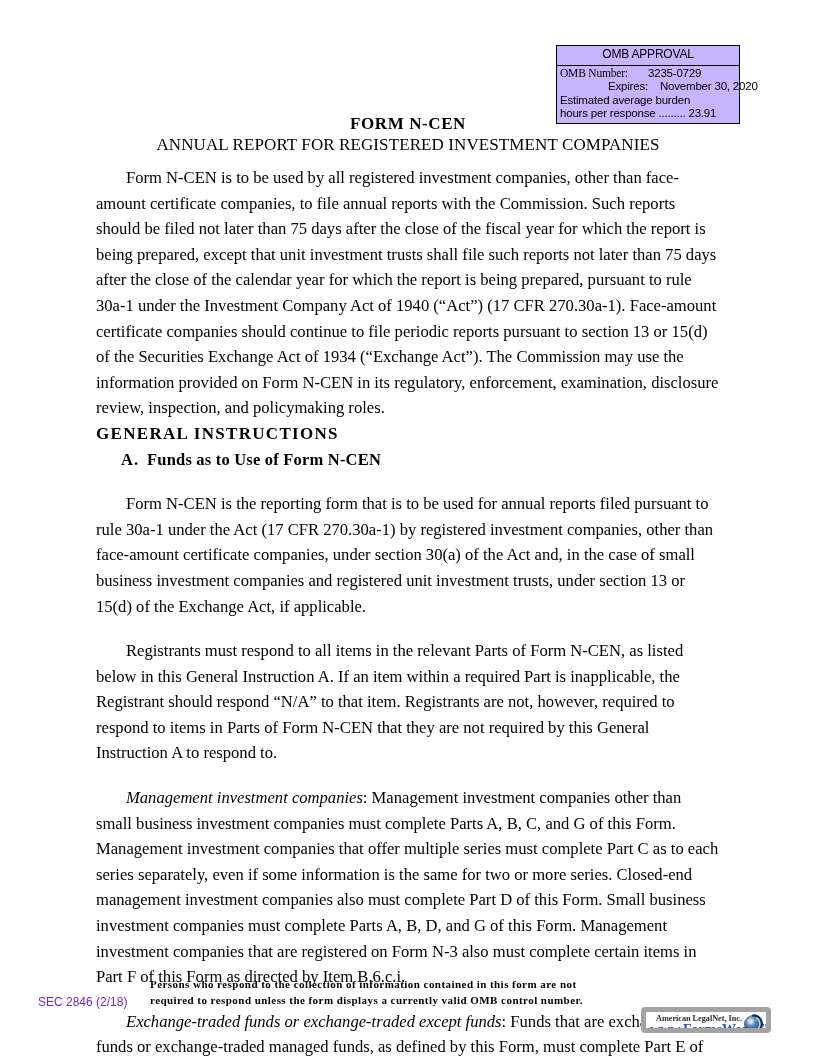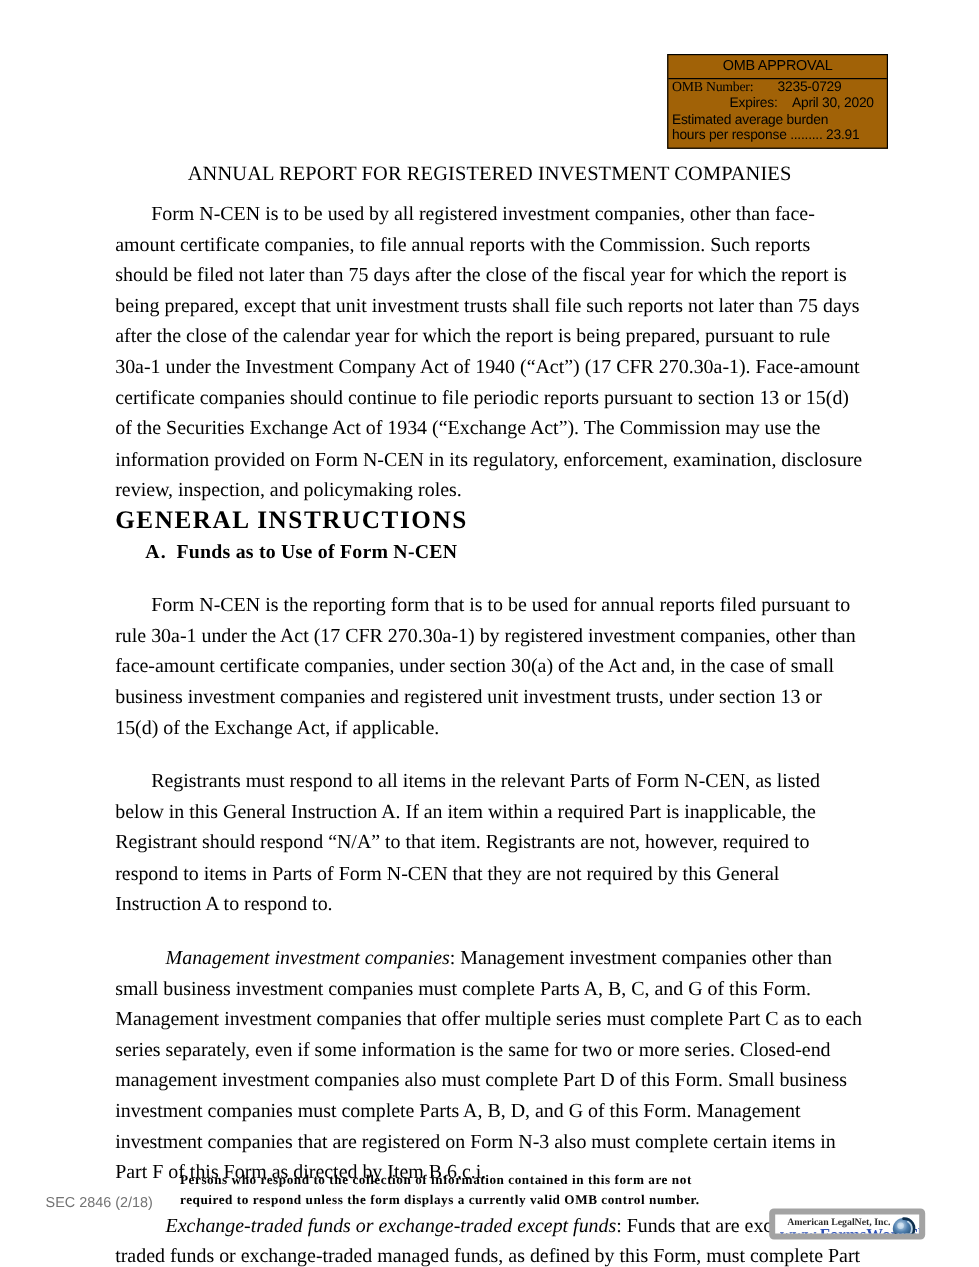--- a/index.html
+++ b/index.html
@@ -21,21 +21,21 @@
     box-sizing: border-box;
   }
 
   
   .omb-box {
     position: absolute;
     left: 556px;
     top: 45px;
     width: 184px;
     border: 1px solid #000;
-    background: #a16207;
+    background: #c4b5fd;
     font-family: "Liberation Sans", "DejaVu Sans", sans-serif;
     font-size: 11.5px;
     line-height: 13.6px;
     box-sizing: border-box;
   }
   .omb-title {
     text-align: center;
     border-bottom: 1px solid #000;
     padding: 2px 0 3px 0;
     font-size: 12px;
@@ -88,47 +88,47 @@
   .content p {
     margin: 0 0 0 0;
     text-align: left;
   }
   p.indent { text-indent: 30px; }
   p.gap { margin-top: 19px; }
 
   .section-head {
     text-align: center;
     font-weight: bold;
-    font-size: 21px;
+    font-size: 17px;
     letter-spacing: 1.3px;
     margin-top: 27px;
   }
   .rule-head {
     margin-top: 22px;
     font-weight: bold;
     font-size: 16.5px;
   }
   .rule-head .letter {
     display: inline-block;
     width: 26px;
     margin-left: 25px;
     letter-spacing: 1px;
   }
   .rule-head .rule-text { letter-spacing: 0.2px; }
 
-  em.ital { font-style: italic; margin-left: 12px; }
+  em.ital { font-style: italic; }
 
   
   .sec-number {
     position: absolute;
     left: 38px;
     top: 995px;
     font-family: "Liberation Sans", "DejaVu Sans", sans-serif;
     font-size: 12px;
-    color: #737373;
+    color: #6d28d9;
   }
   .footer-notice {
     position: absolute;
     left: 150px;
     top: 976px;
     width: 560px;
     font-family: "Liberation Serif", "DejaVu Serif", serif;
     font-weight: bold;
     font-size: 11px;
     line-height: 16px;
@@ -184,27 +184,28 @@
 
 <div class="page">
 
   <div class="omb-box">
     <div class="omb-title">OMB APPROVAL</div>
     <div class="omb-body">
       <div class="omb-row omb-num">
         <span class="lbl">OMB Number:</span><span class="val">3235-0729</span>
       </div>
       <div class="omb-row omb-exp">
-        <span class="lbl">Expires:</span><span class="val">April 30, 2020</span>
+        <span class="lbl">Expires:</span><span class="val">November 30, 2020</span>
       </div>
       <div class="omb-row">Estimated average burden</div>
       <div class="omb-row">hours per response ......... 23.91</div>
     </div>
   </div>
 
+  <div class="doc-title">FORM N-CEN</div>
   <div class="doc-subtitle">ANNUAL REPORT FOR REGISTERED INVESTMENT COMPANIES</div>
 
   <div class="content">
 
     <p class="indent">Form N-CEN is to be used by all registered investment companies, other than face-amount certificate companies, to file annual reports with the Commission.  Such reports should be filed not later than 75 days after the close of the fiscal year for which the report is being prepared, except that unit investment trusts shall file such reports not later than 75 days after the close of the calendar year for which the report is being prepared, pursuant to rule 30a-1 under the Investment Company Act of 1940 (“Act”) (17 CFR 270.30a-1). Face-amount certificate companies should continue to file periodic reports pursuant to section 13 or 15(d) of the Securities Exchange Act of 1934 (“Exchange Act”).  The Commission may use the information provided on Form N-CEN in its regulatory, enforcement, examination, disclosure review, inspection, and policymaking roles.</p>
 
     <p class="section-head">GENERAL INSTRUCTIONS</p>
 
     <p class="rule-head"><span class="letter">A.</span><span class="rule-text">Funds as to Use of Form N-CEN</span></p>
 

